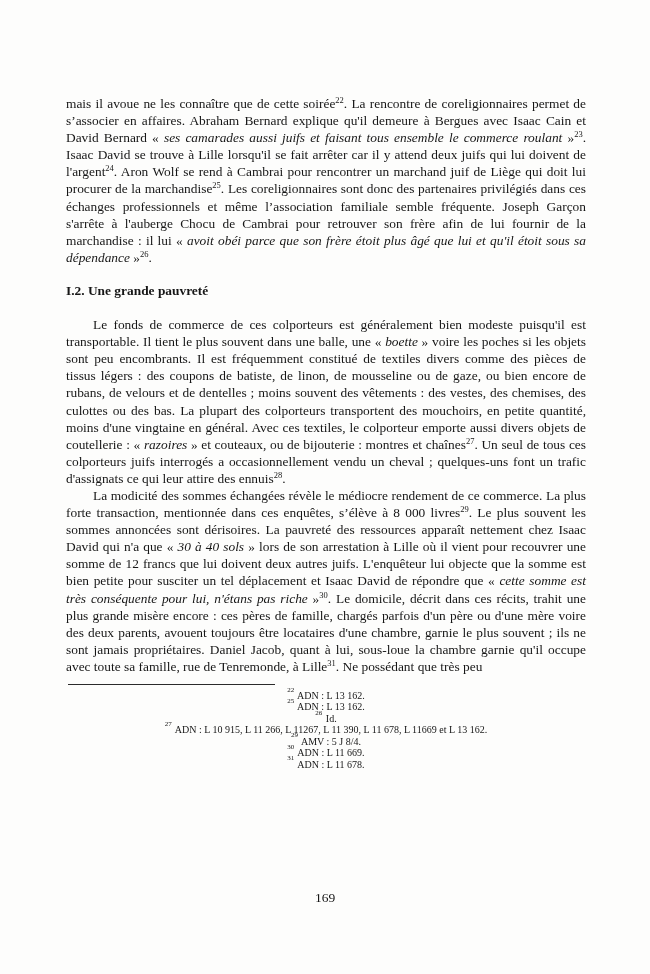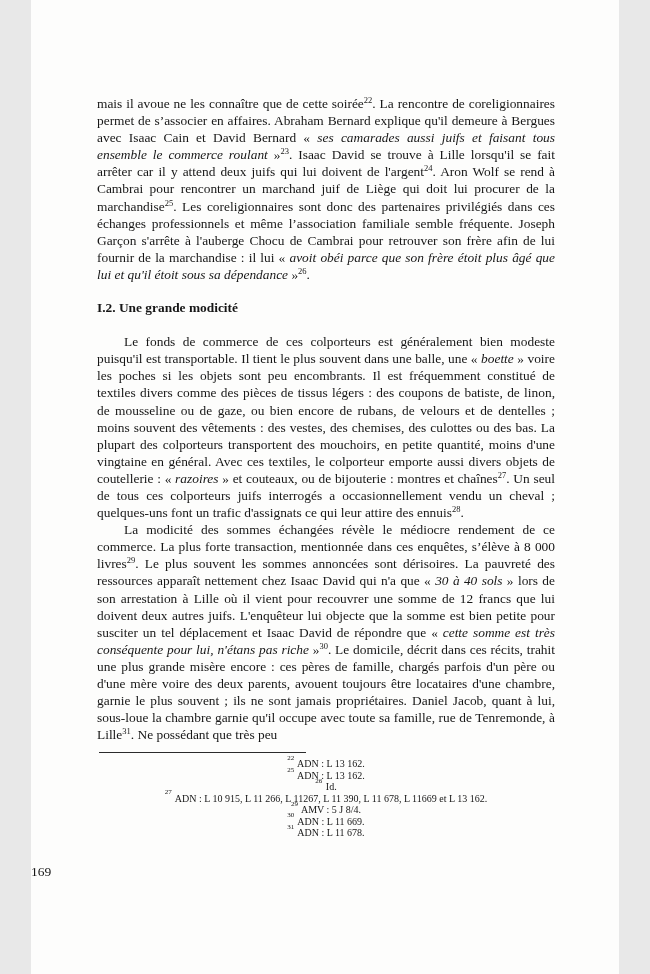--- a/index.html
+++ b/index.html
@@ -1,17 +1,17 @@
 <!DOCTYPE html>
 <html><head>
 <meta charset="utf-8">
 <style>
   html, body { margin: 0; padding: 0; background: #e8e8e8; }
   .page {
-    width: 588px;
+    width: 650px;
     height: 974px;
     margin: 0 auto;
     position: relative;
     background: #fdfdfc;
     box-sizing: border-box;
     padding: 95px 64px 0 66px;
     font-family: "Liberation Serif", serif;
     color: #161616;
     overflow: hidden;
   }
@@ -53,33 +53,33 @@
     font-size: 7px;
     line-height: 0;
     position: relative;
     top: -3px;
     margin-right: 1px;
   }
   .page-number {
     position: absolute;
     left: 0;
     right: 0;
-    top: 864px;
-    text-align: left;
+    top: 890px;
+    text-align: center;
     font-size: 13.5px;
     color: #161616;
   }
 </style>
 </head>
 <body>
 
 <div class="page">
   <main class="text-block">
       <p class="para"><span>mais il avoue ne les connaître que de cette soirée</span><sup class="fnref">22</sup><span>. La rencontre de coreligionnaires permet de s’associer en affaires. Abraham Bernard explique qu'il demeure à Bergues avec Isaac Cain et David Bernard «&nbsp;</span><em>ses camarades aussi juifs et faisant tous ensemble le commerce roulant</em><span>&nbsp;»</span><sup class="fnref">23</sup><span>. Isaac David se trouve à Lille lorsqu'il se fait arrêter car il y attend deux juifs qui lui doivent de l'argent</span><sup class="fnref">24</sup><span>. Aron Wolf se rend à Cambrai pour rencontrer un marchand juif de Liège qui doit lui procurer de la marchandise</span><sup class="fnref">25</sup><span>. Les coreligionnaires sont donc des partenaires privilégiés dans ces échanges professionnels et même l’association familiale semble fréquente. Joseph Garçon s'arrête à l'auberge Chocu de Cambrai pour retrouver son frère afin de lui fournir de la marchandise&nbsp;: il lui «&nbsp;</span><em>avoit obéi parce que son frère étoit plus âgé que lui et qu'il étoit sous sa dépendance</em><span>&nbsp;»</span><sup class="fnref">26</sup><span>.</span></p>
-      <h2 class="heading">I.2. Une grande modicité</h2>
+      <h2 class="heading">I.2. Une grande pauvreté</h2>
       <p class="para indent"><span>Le fonds de commerce de ces colporteurs est généralement bien modeste puisqu'il est transportable. Il tient le plus souvent dans une balle, une «&nbsp;</span><em>boette</em><span>&nbsp;» voire les poches si les objets sont peu encombrants. Il est fréquemment constitué de textiles divers comme des pièces de tissus légers&nbsp;: des coupons de batiste, de linon, de mousseline ou de gaze, ou bien encore de rubans, de velours et de dentelles&nbsp;; moins souvent des vêtements&nbsp;: des vestes, des chemises, des culottes ou des bas. La plupart des colporteurs transportent des mouchoirs, en petite quantité, moins d'une vingtaine en général. Avec ces textiles, le colporteur emporte aussi divers objets de coutellerie&nbsp;: «&nbsp;</span><em>razoires</em><span>&nbsp;» et couteaux, ou de bijouterie&nbsp;: montres et chaînes</span><sup class="fnref">27</sup><span>. Un seul de tous ces colporteurs juifs interrogés a occasionnellement vendu un cheval&nbsp;; quelques-uns font un trafic d'assignats ce qui leur attire des ennuis</span><sup class="fnref">28</sup><span>.</span></p>
       <p class="para indent"><span>La modicité des sommes échangées révèle le médiocre rendement de ce commerce. La plus forte transaction, mentionnée dans ces enquêtes, s’élève à 8&nbsp;000 livres</span><sup class="fnref">29</sup><span>. Le plus souvent les sommes annoncées sont dérisoires. La pauvreté des ressources apparaît nettement chez Isaac David qui n'a que «&nbsp;</span><em>30 à 40 sols</em><span>&nbsp;» lors de son arrestation à Lille où il vient pour recouvrer une somme de 12 francs que lui doivent deux autres juifs. L'enquêteur lui objecte que la somme est bien petite pour susciter un tel déplacement et Isaac David de répondre que «&nbsp;</span><em>cette somme est très conséquente pour lui, n'étans pas riche</em><span>&nbsp;»</span><sup class="fnref">30</sup><span>. Le domicile, décrit dans ces récits, trahit une plus grande misère encore&nbsp;: ces pères de famille, chargés parfois d'un père ou d'une mère voire des deux parents, avouent toujours être locataires d'une chambre, garnie le plus souvent&nbsp;; ils ne sont jamais propriétaires. Daniel Jacob, quant à lui, sous-loue la chambre garnie qu'il occupe avec toute sa famille, rue de Tenremonde, à Lille</span><sup class="fnref">31</sup><span>. Ne possédant que très peu</span></p>
     </main>
   <hr class="footnote-rule">
   <section class="footnotes">
       <div class="footnote"><sup class="fnnum">22</sup> ADN : L 13 162.</div>
       <div class="footnote"><sup class="fnnum">25</sup> ADN : L 13 162.</div>
       <div class="footnote"><sup class="fnnum">26</sup> Id.</div>
       <div class="footnote"><sup class="fnnum">27</sup> ADN : L 10 915, L 11 266, L 11267, L 11 390, L 11 678, L 11669 et L 13 162.</div>
       <div class="footnote"><sup class="fnnum">29</sup> AMV : 5 J 8/4.</div>

